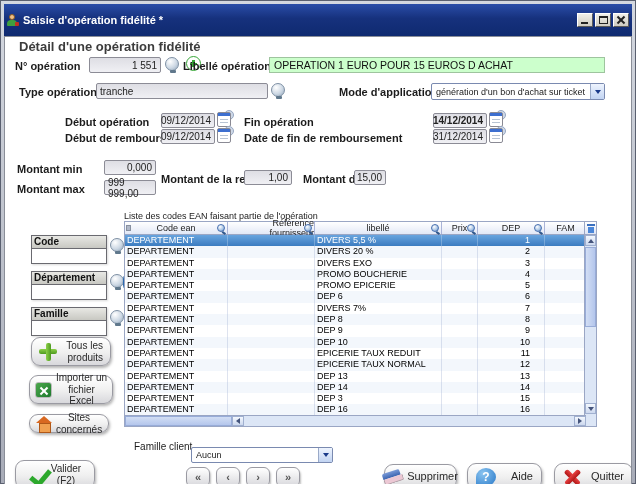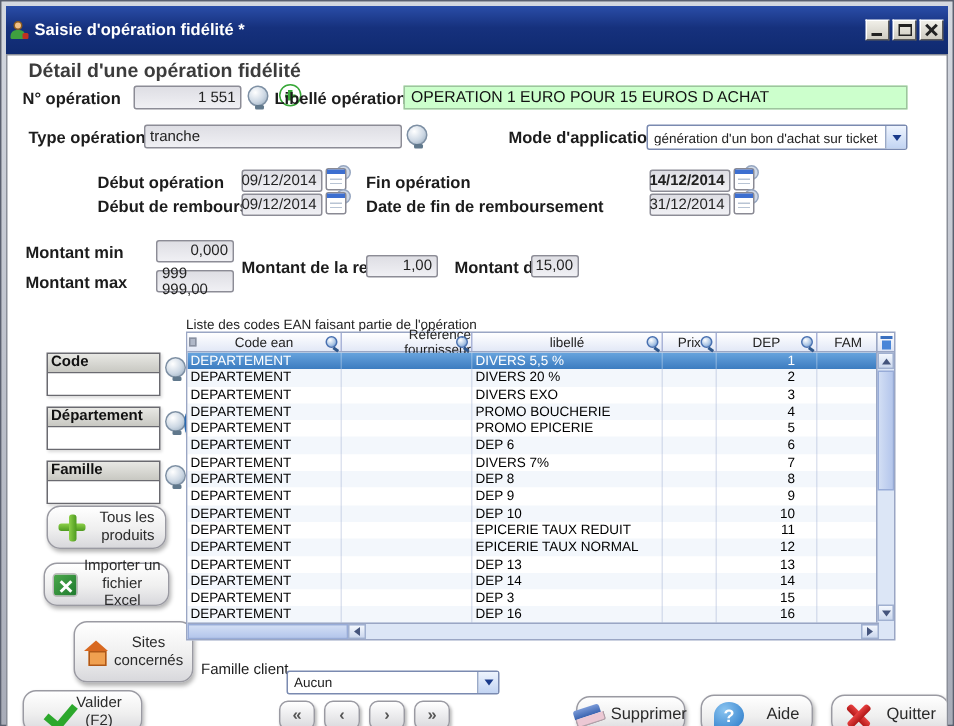--- a/index.html
+++ b/index.html
@@ -237,21 +237,21 @@
     <span class="mag" style="left:105px;top:273px;"></span>
 
     <div class="btn" style="left:26px;top:300px;width:80px;height:29px;">
       <span class="icon-plus-big"></span>
       <span class="btxt" style="width:42px;text-align:right;">Tous les produits</span>
     </div>
     <div class="btn" style="left:24px;top:338px;width:84px;height:29px;">
       <span class="icon-excel"></span>
       <span class="btxt" style="width:52px;">Importer un fichier Excel</span>
     </div>
-    <div class="btn" style="left:24px;top:377px;width:80px;height:41px;margin-left:20px;">
+    <div class="btn" style="left:24px;top:377px;width:80px;height:19px;">
       <span class="icon-house"></span>
       <span class="btxt" style="width:46px;">Sites concernés</span>
     </div>
 
     <div class="tcaption">Liste des codes EAN faisant partie de l'opération</div>
     <div class="grid">
       <div class="ghead">
         <div class="hc c0">
           <span class="pin"></span>
           <span>Code ean</span>

